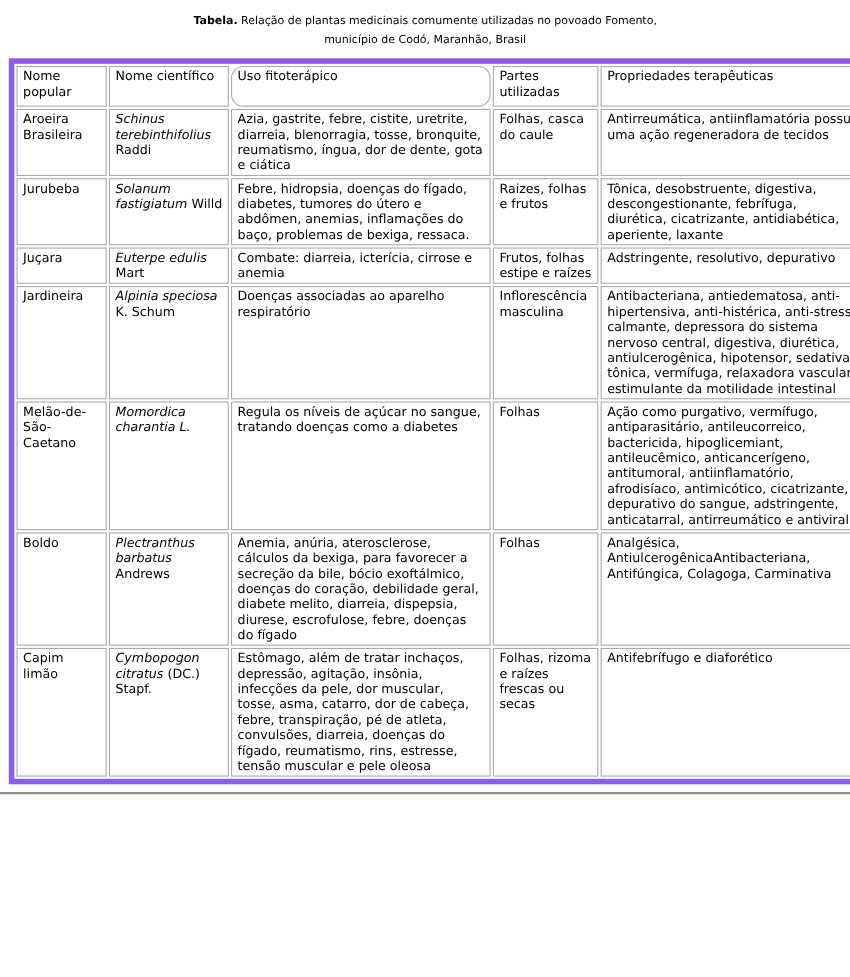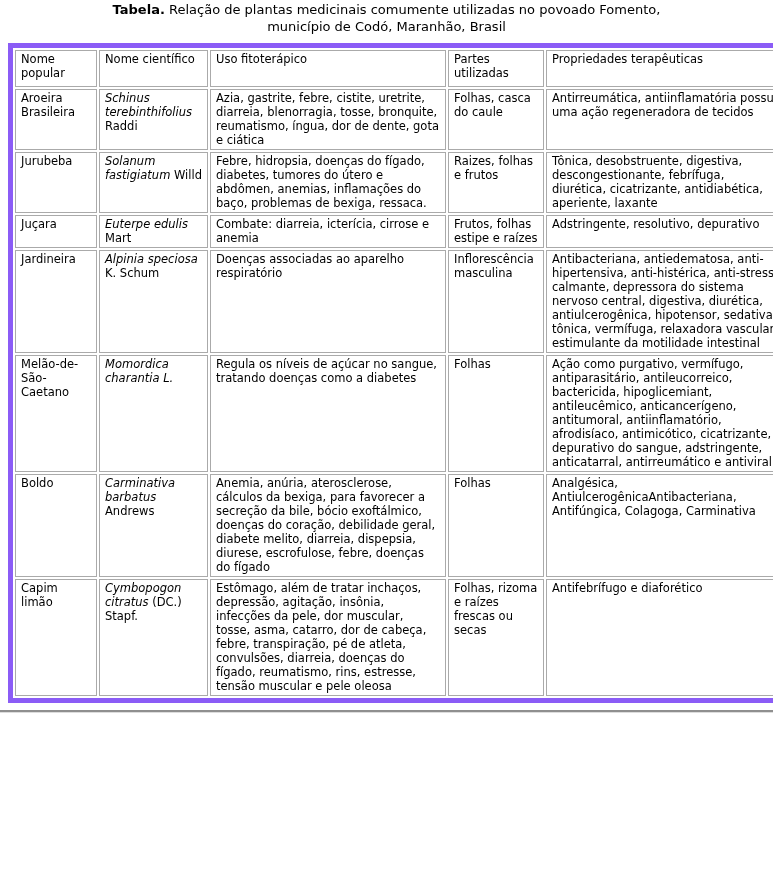--- a/index.html
+++ b/index.html
@@ -9,23 +9,23 @@
     color: #000000;
     font-family: "DejaVu Sans", "Liberation Sans", sans-serif;
   }
   body {
     width: 773px;
     height: 888px;
     overflow: hidden;
     box-sizing: border-box;
   }
   .caption {
-    padding-top: 1px;
+    padding-top: 11px;
     text-align: center;
-    font-size: 13px;
+    font-size: 10px;
     line-height: 17px;
   }
   .caption .bold { font-weight: bold; }
   table.plants {
     margin: 8px 0 0 8px;
     width: 758px;
     border-collapse: separate;
     border-spacing: 2px;
     border: 5px solid #8b5cf6;
     table-layout: fixed;
@@ -38,21 +38,21 @@
     text-align: left;
     font-weight: normal;
     font-size: 11.5px;
     line-height: 14px;
     box-sizing: border-box;
     word-wrap: break-word;
   }
   thead th { height: 37px; }
   .c1 { width: 82px; }
   .c2 { width: 109px; margin-left: 47px; }
-  .c3 { width: 236px; }
+  .c3 { width: 236px; border-radius: 11px; }
   .c4 { width: 96px; }
   .c5 { width: 240px; }
   .sci-italic { font-style: italic; text-align: right; }
   hr.bottom-rule {
     margin: 7px 0 0 0;
     width: 773px;
     height: 0;
     border: none;
     border-top: 2px solid #8f8f8f;
     border-bottom: 1px solid #dddddd;
@@ -107,21 +107,21 @@
     </tr>
     <tr>
       <td>Melão-de-São-Caetano</td>
       <td><span class="sci-italic">Momordica charantia L.</span><span></span></td>
       <td>Regula os níveis de açúcar no sangue, tratando doenças como a diabetes</td>
       <td>Folhas</td>
       <td>Ação como purgativo, vermífugo, antiparasitário, antileucorreico, bactericida, hipoglicemiant, antileucêmico, anticancerígeno, antitumoral, antiinflamatório, afrodisíaco, antimicótico, cicatrizante, depurativo do sangue, adstringente, anticatarral, antirreumático e antiviral</td>
     </tr>
     <tr>
       <td>Boldo</td>
-      <td><span class="sci-italic">Carminativa barbatus</span><span> Andrews</span></td>
+      <td><span class="sci-italic">Plectranthus barbatus</span><span> Andrews</span></td>
       <td>Anemia, anúria, aterosclerose, cálculos da bexiga, para favorecer a secreção da bile, bócio exoftálmico, doenças do coração, debilidade geral, diabete melito, diarreia, dispepsia, diurese, escrofulose, febre, doenças do fígado</td>
       <td>Folhas</td>
       <td>Analgésica, AntiulcerogênicaAntibacteriana, Antifúngica, Colagoga, Carminativa</td>
     </tr>
     <tr>
       <td>Capim limão</td>
       <td><span class="sci-italic">Cymbopogon citratus</span><span> (DC.) Stapf.</span></td>
       <td>Estômago, além de tratar inchaços, depressão, agitação, insônia, infecções da pele, dor muscular, tosse, asma, catarro, dor de cabeça, febre, transpiração, pé de atleta, convulsões, diarreia, doenças do fígado, reumatismo, rins, estresse, tensão muscular e pele oleosa</td>
       <td>Folhas, rizoma e raízes frescas ou secas</td>
       <td>Antifebrífugo e diaforético</td>

